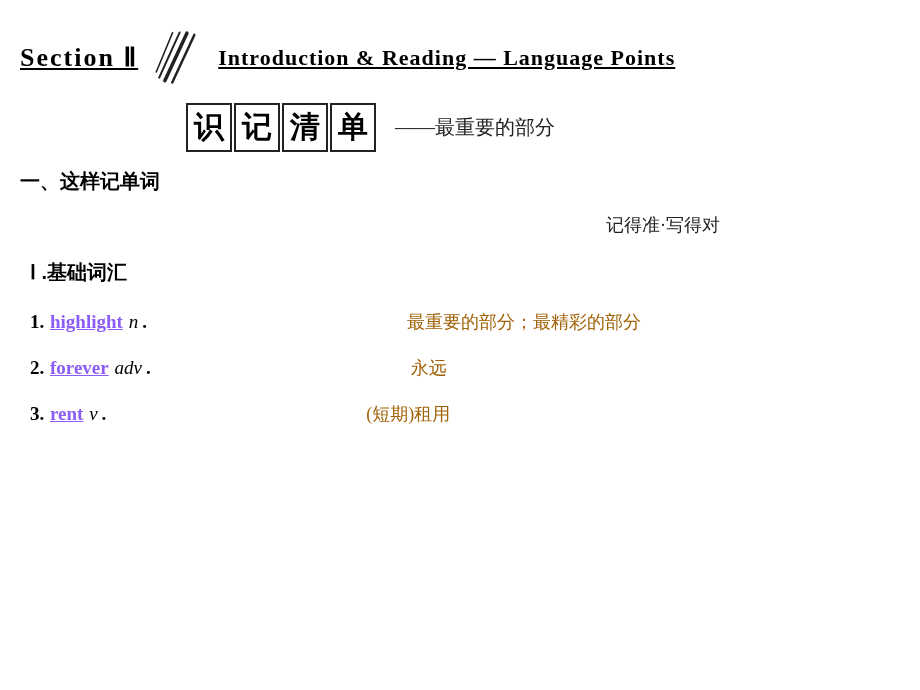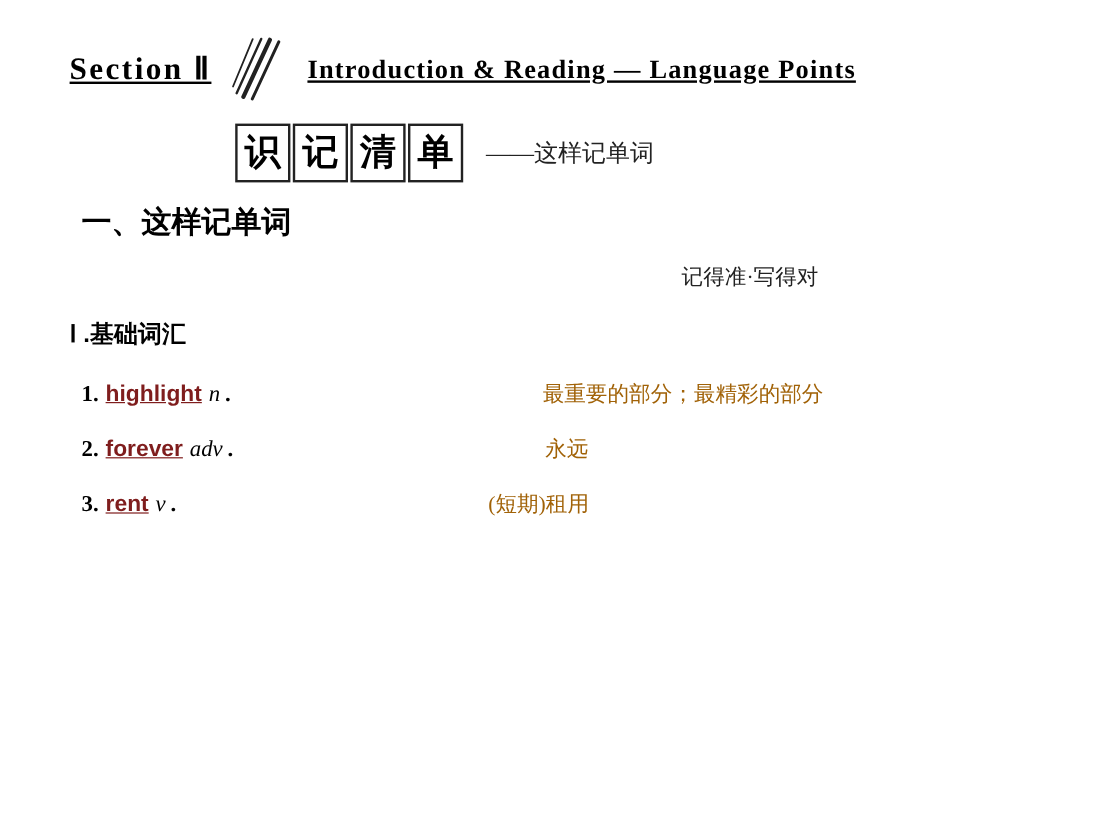--- a/index.html
+++ b/index.html
@@ -13,21 +13,21 @@
       height: 690px;
       background: #ffffff;
       font-family: "SimSun", "宋体", serif;
       overflow: hidden;
       position: relative;
     }
 
     .page {
       width: 740px;
       height: 690px;
-      padding: 30px 58px;
+      padding: 30px 20px;
       position: relative;
     }
 
     
     .header-row {
       display: flex;
       align-items: center;
       margin-bottom: 18px;
       gap: 10px;
     }
@@ -92,42 +92,42 @@
 
     .vocab-subtitle {
       font-size: 20px;
       color: #222;
       font-family: "SimSun", "宋体", serif;
       margin-left: 10px;
     }
 
     
     .section-one {
-      font-size: 25px;
+      font-size: 20px;
       font-weight: bold;
       font-family: "SimHei", "黑体", sans-serif;
       margin-bottom: 18px;
-      margin-left: 10px;
     }
 
     
     .memory-tip {
       text-align: right;
       font-size: 18px;
       color: #222;
       margin-bottom: 22px;
       font-family: "SimSun", "宋体", serif;
     }
 
     
     .vocab-section-label {
       font-size: 20px;
       font-weight: bold;
       font-family: "SimHei", "黑体", sans-serif;
       margin-bottom: 24px;
+      margin-left: 10px;
     }
 
     
     .vocab-list {
       display: flex;
       flex-direction: column;
       gap: 22px;
       margin-left: 10px;
     }
 
@@ -140,23 +140,23 @@
     .vocab-num {
       font-size: 19px;
       font-weight: bold;
       font-family: "Times New Roman", serif;
       min-width: 20px;
     }
 
     .vocab-word {
       font-size: 19px;
       font-weight: bold;
-      color: #7f1d1d;
+      color: #8b5cf6;
       text-decoration: underline;
-      font-family: Liberation Sans, sans-serif;
+      font-family: Liberation Serif, serif;
       margin-right: 1px;
     }
 
     .vocab-pos {
       font-size: 19px;
       font-style: italic;
       font-family: "Times New Roman", serif;
       margin-right: 4px;
     }
 
@@ -195,21 +195,21 @@
     <span class="title-right">Introduction  &amp;  Reading — Language Points</span>
   </div>
 
   <div class="vocab-title-row">
     <div class="vocab-title-box">
       <span class="vocab-char">识</span>
       <span class="vocab-char">记</span>
       <span class="vocab-char">清</span>
       <span class="vocab-char">单</span>
     </div>
-    <span class="vocab-subtitle">——这样记单词</span>
+    <span class="vocab-subtitle">——最重要的部分</span>
   </div>
 
   <div class="section-one">一、这样记单词</div>
 
   <div class="memory-tip">记得准·写得对</div>
 
   <div class="vocab-section-label">Ⅰ .基础词汇</div>
 
   <div class="vocab-list">
 

